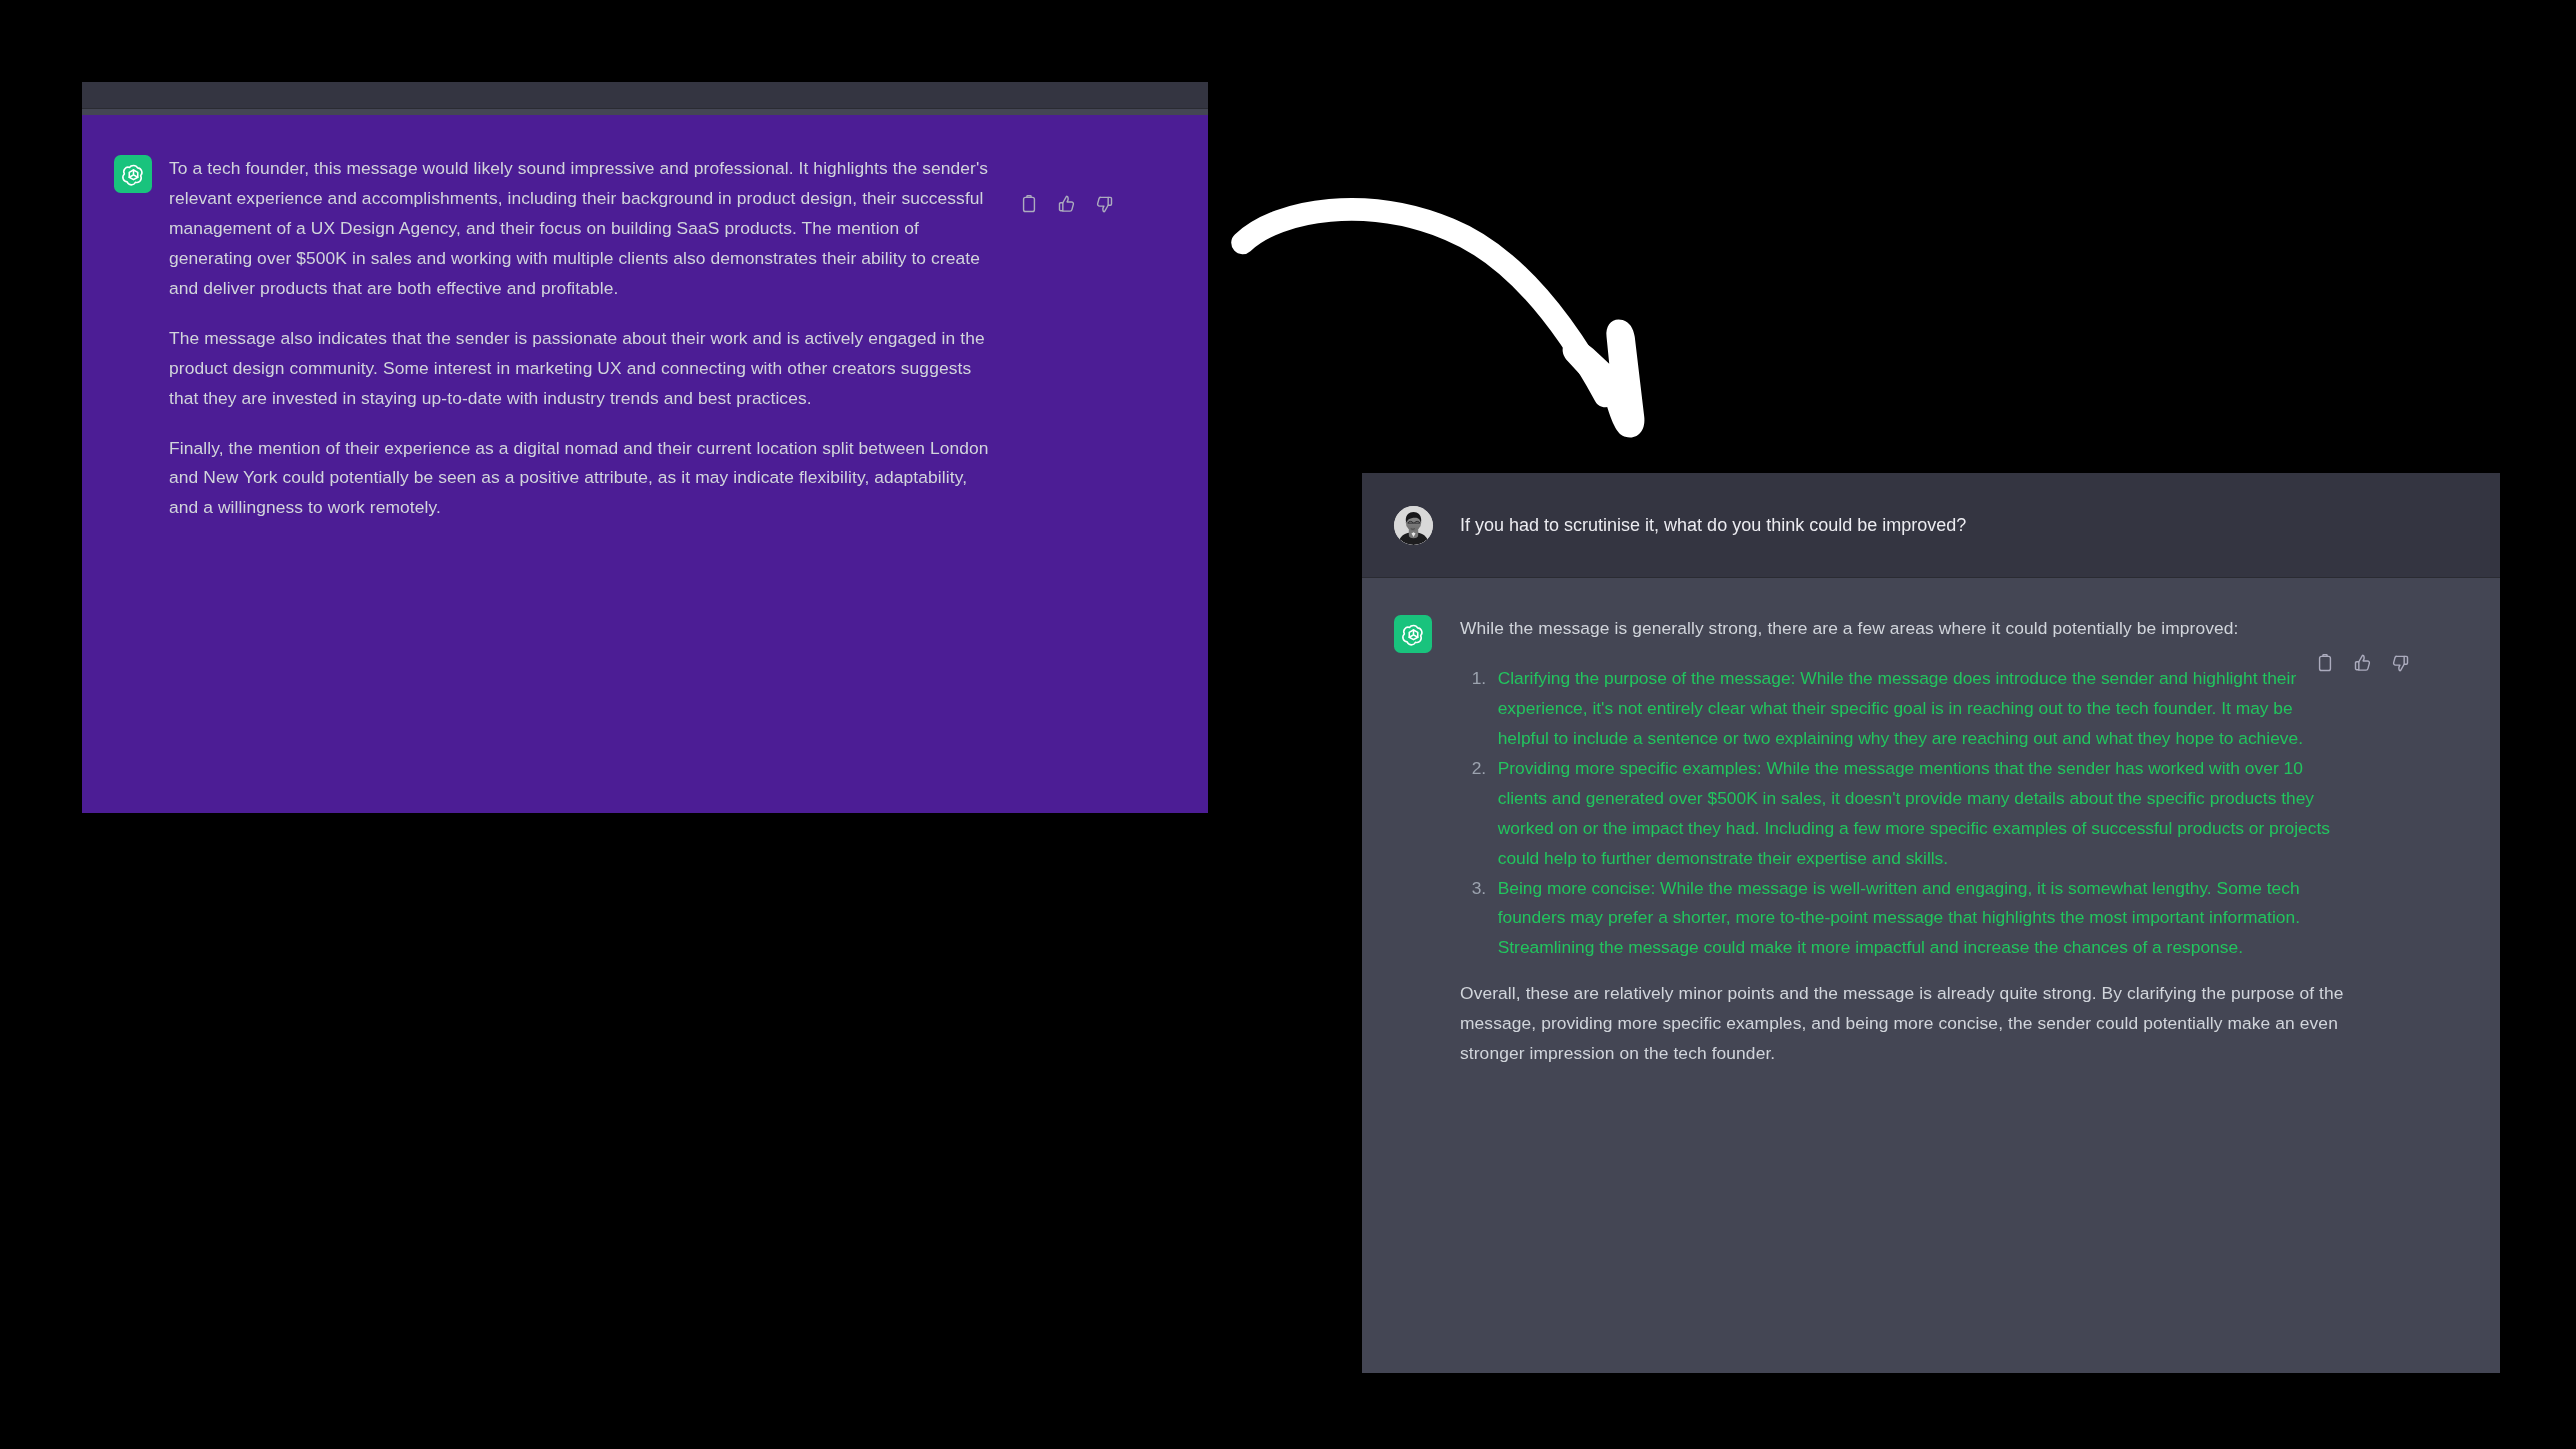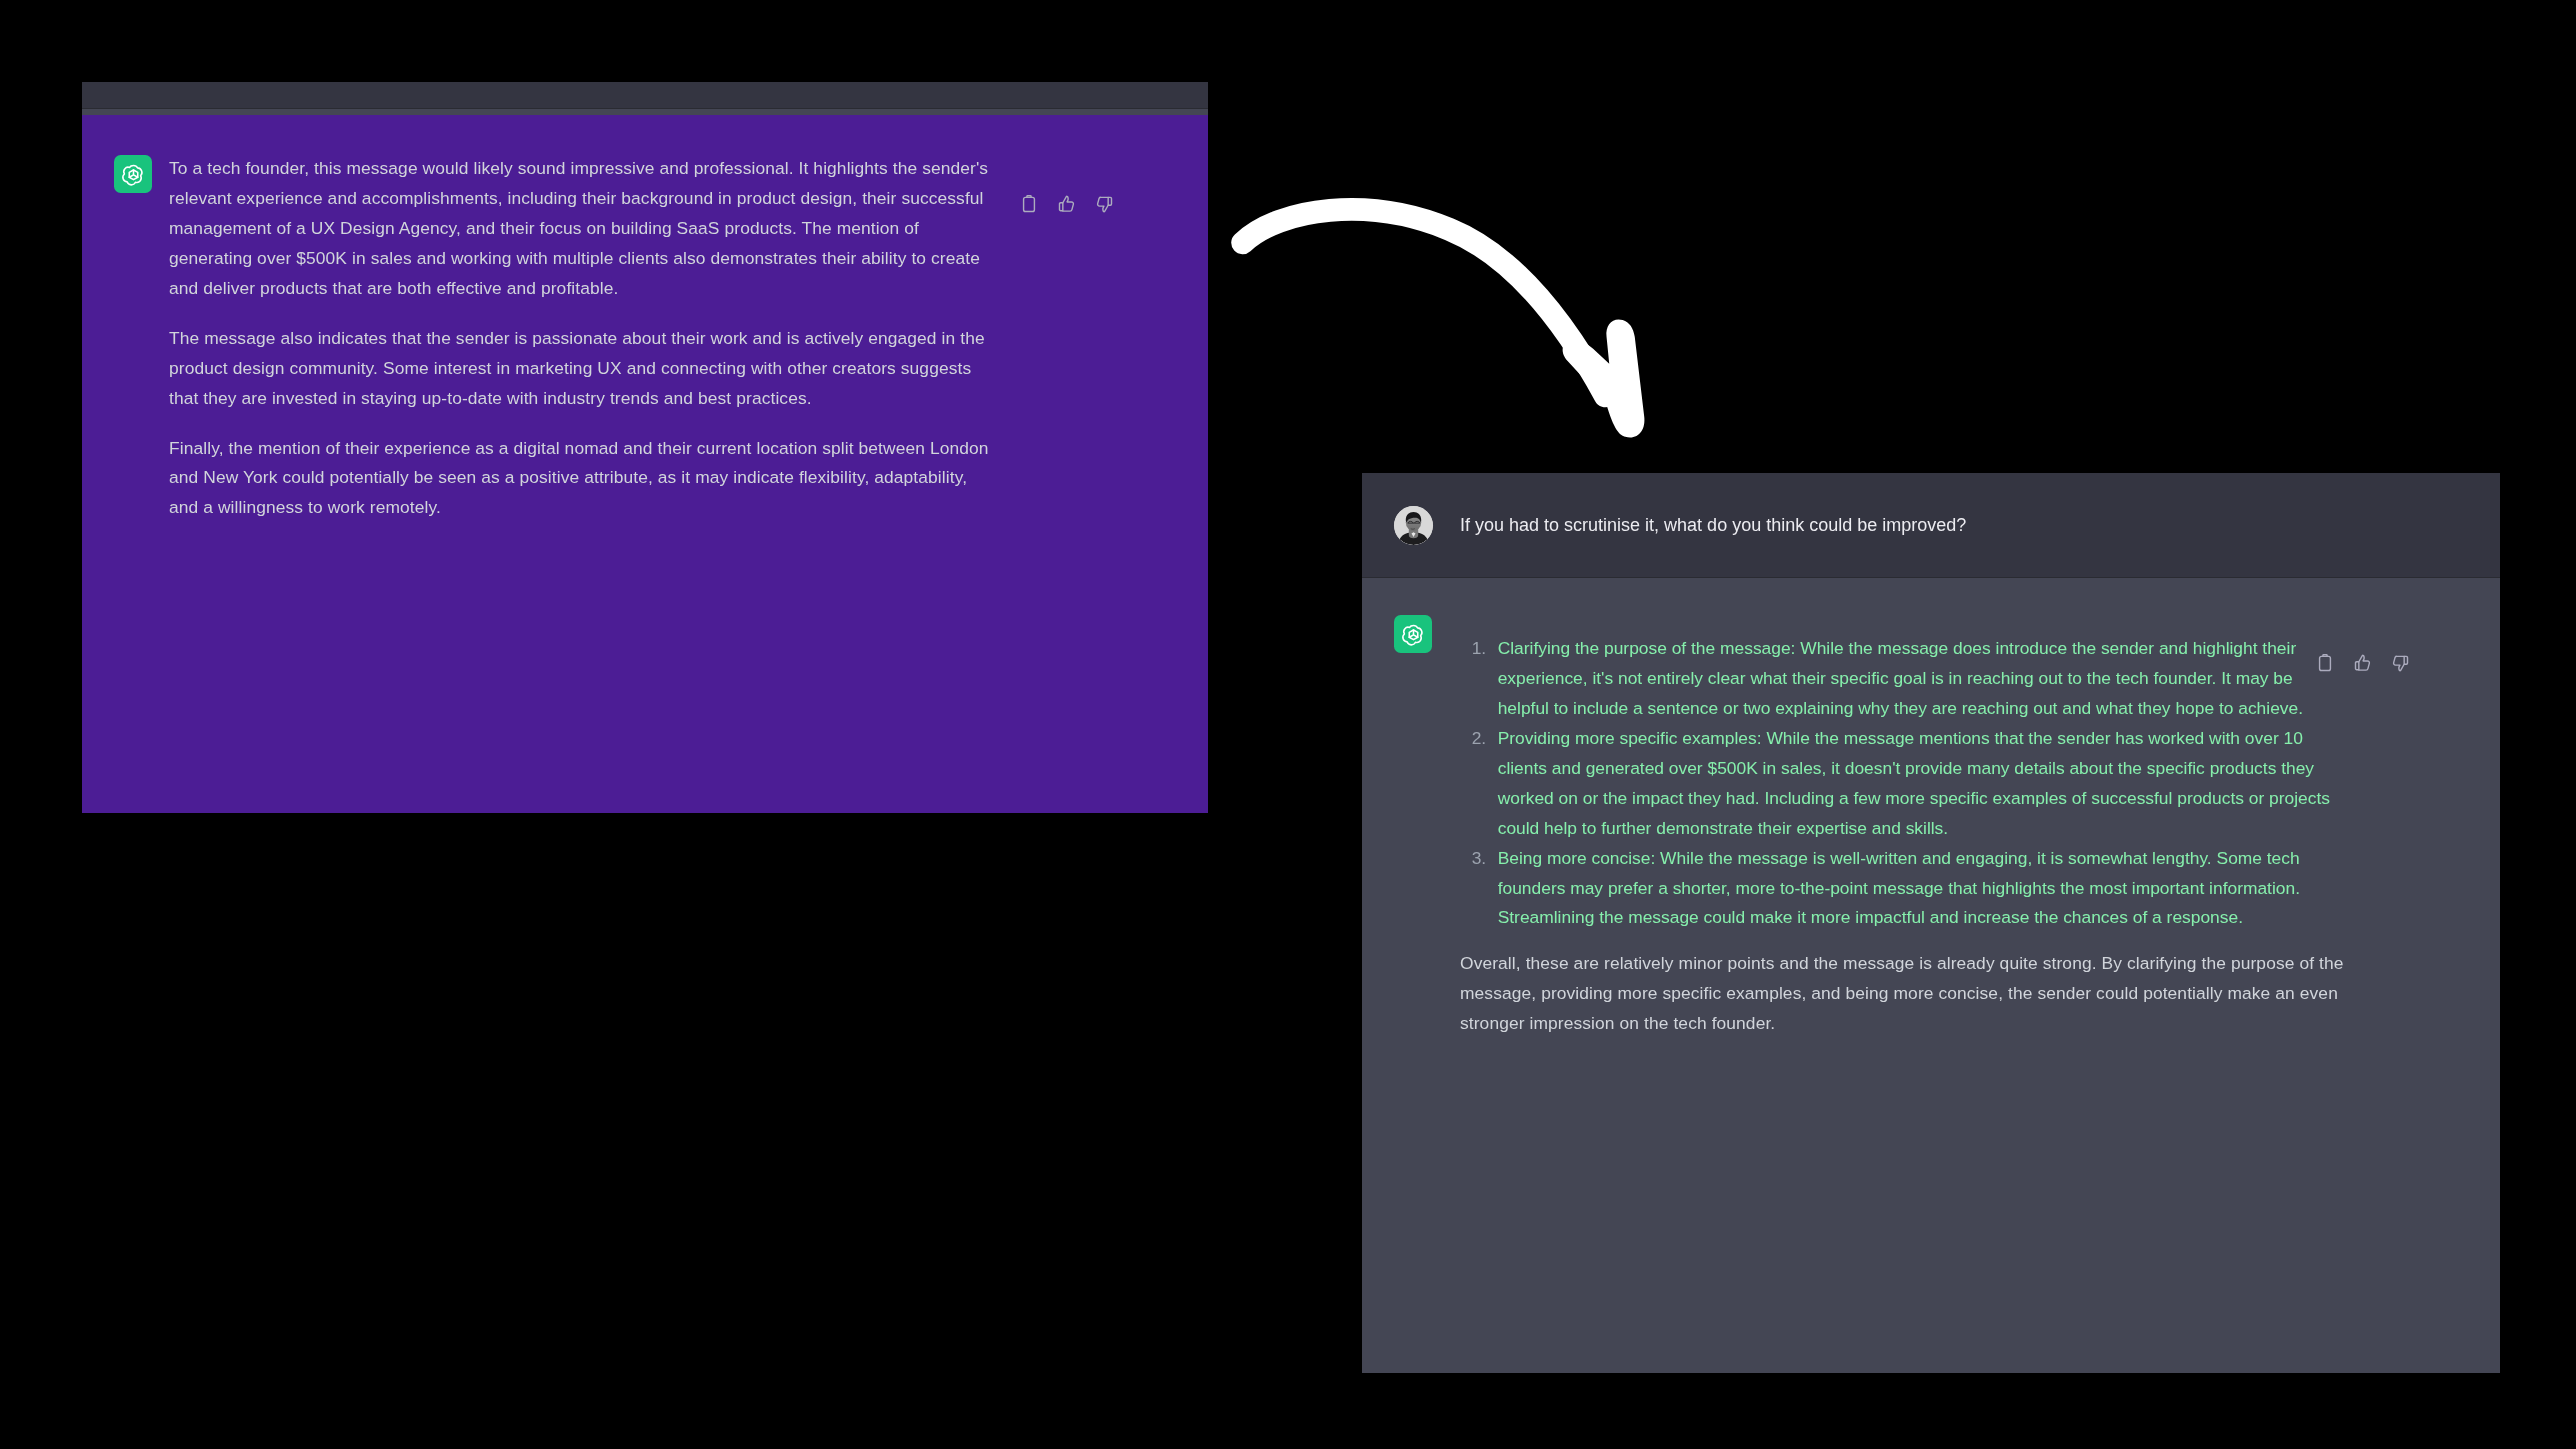--- a/index.html
+++ b/index.html
@@ -51,21 +51,21 @@
     color:#d1d5db;
     font-size:17.4px;
     line-height:1.72;
     letter-spacing:0.1px;
   }
   .msg-body p + p { margin-top:20px; }
 
   .msg-body ol {
     margin:20px 0 0 0;
     padding-left:31px;
-    color:#86efac;
+    color:#22c55e;
     font-size:17.4px;
     line-height:1.72;
   }
   .msg-body ol li { margin-bottom:0px; padding-left:6.7px; }
   .msg-body ol li::marker { color:#9ca3af; }
   .msg-body ol + p { margin-top:16px; }
 
   .user-text {
     color:#ececf1;
     font-size:18px;
@@ -252,20 +252,21 @@
                        M10.5 30.9c-2.9-.4-5.1-2.2-5.9-4.7-.9-2.7 .1-5.3 1.9-7.0
                        M6.5 19.2c-1.4-2.6-1.2-5.4 .5-7.5 1.8-2.3 4.7-3.0 7.2-2.2
                        M14.2 9.5C15.5 7.0 17.6 6.6 20 6.6"></path>
               <path d="M20 13.3l6.3 3.6v7.2L20 27.7l-6.3-3.6v-7.2L20 13.3z"></path>
               <path d="M20 13.3v7.2l6.3 3.6M20 20.5l-6.3 3.6"></path>
             </svg>
           </div>
         </div>
 
         <div class="msg-body">
+          <p>While the message is generally strong, there are a few areas where it could potentially be improved:</p>
           <ol>
             <li>Clarifying the purpose of the message: While the message does introduce the sender and highlight their experience, it's not entirely clear what their specific goal is in reaching out to the tech founder. It may be helpful to include a sentence or two explaining why they are reaching out and what they hope to achieve.</li>
             <li>Providing more specific examples: While the message mentions that the sender has worked with over 10 clients and generated over $500K in sales, it doesn't provide many details about the specific products they worked on or the impact they had. Including a few more specific examples of successful products or projects could help to further demonstrate their expertise and skills.</li>
             <li>Being more concise: While the message is well-written and engaging, it is somewhat lengthy. Some tech founders may prefer a shorter, more to-the-point message that highlights the most important information. Streamlining the message could make it more impactful and increase the chances of a response.</li>
           </ol>
           <p>Overall, these are relatively minor points and the message is already quite strong. By clarifying the purpose of the message, providing more specific examples, and being more concise, the sender could potentially make an even stronger impression on the tech founder.</p>
         </div>
 
         <div class="actions" id="right-actions">
           <span class="ico">

